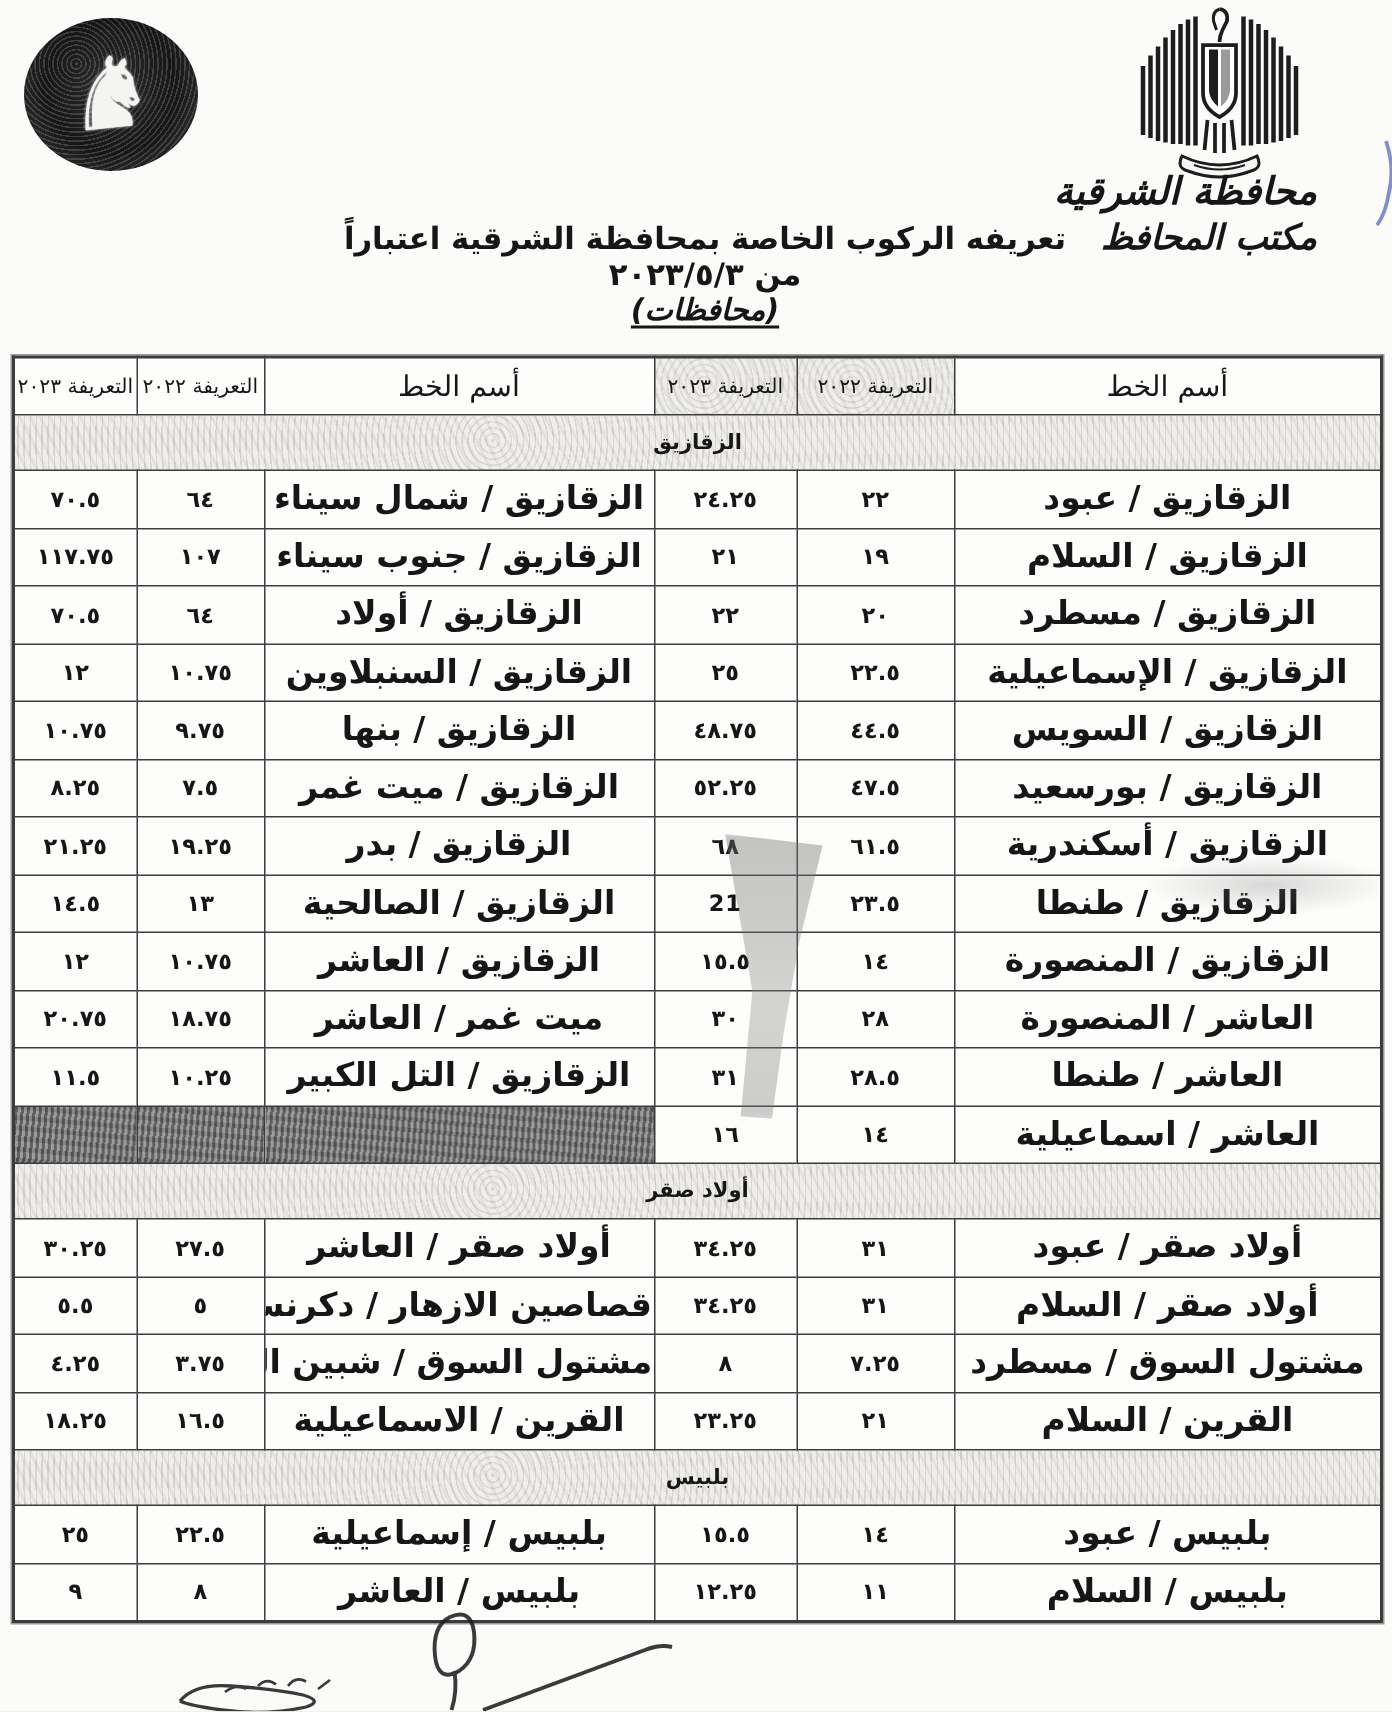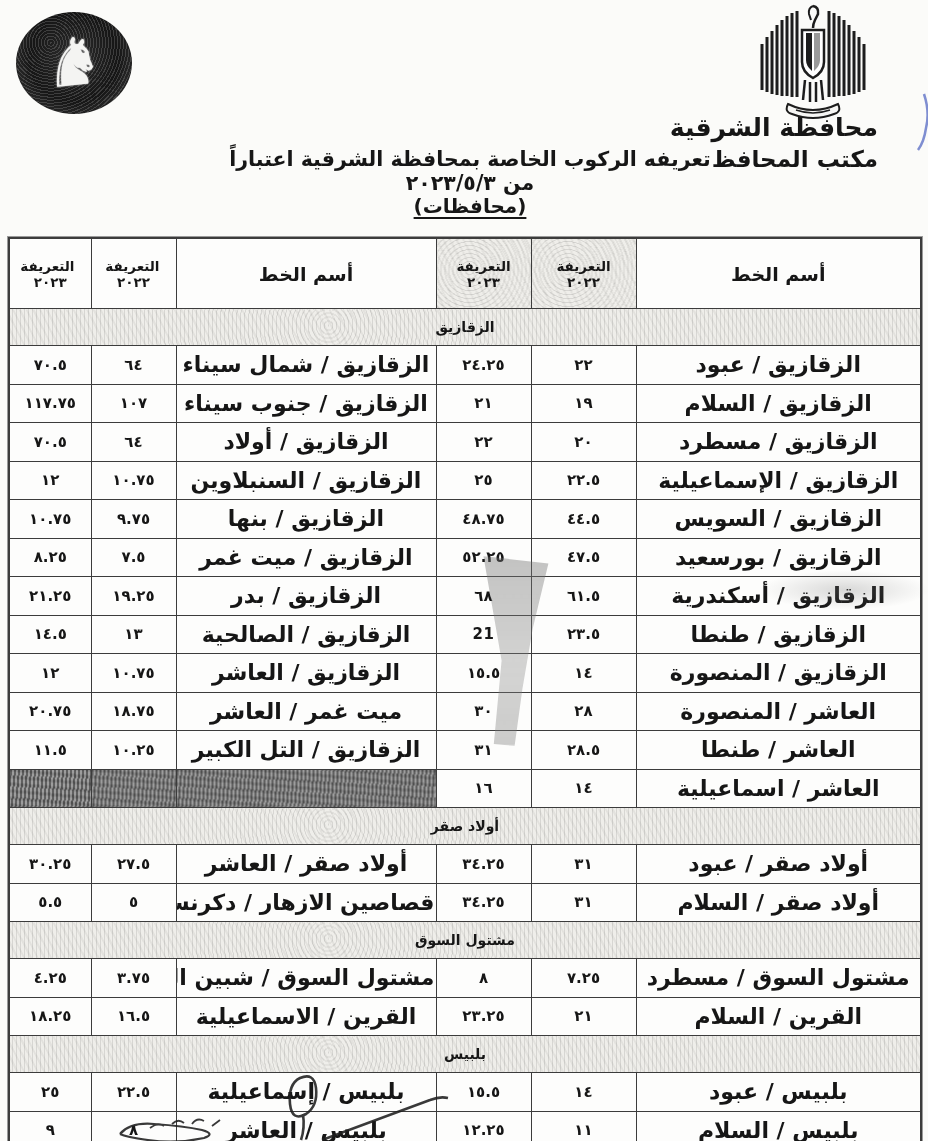--- a/index.html
+++ b/index.html
@@ -15,36 +15,36 @@
     border-radius:50%;
     background:
       repeating-radial-gradient(circle at 30% 30%, rgba(255,255,255,.16) 0 1px, transparent 1px 3px),
       radial-gradient(circle at 50% 45%, #2e2e2e 0%, #161616 55%, #3d3d3d 92%, #6b6b6b 100%);
     display:flex;align-items:center;justify-content:center;
     box-shadow:0 0 2px 1px rgba(0,0,0,.25) inset;
   }
   .horse-glyph{color:#f4f4f2;font-size:66px;line-height:1;transform:scaleX(-1) rotate(6deg);text-shadow:0 0 2px #fff;}
   .eagle{position:absolute;top:4px;right:52px;width:126px;height:118px;}
   
-  .org-block{position:absolute;top:112px;right:50px;text-align:right;line-height:1.25;}
+  .org-block{position:absolute;top:112px;right:50px;text-align:right;line-height:1.25;font-style:italic;}
   .org-line1{font-size:25px;font-weight:700;}
   .org-line2{font-size:23px;font-weight:700;margin-top:2px;}
   .doc-title{position:absolute;top:147px;left:228px;width:484px;text-align:center;
     font-size:20.5px;font-weight:700;letter-spacing:0;}
   .doc-subtitle{position:absolute;top:194px;left:228px;width:484px;text-align:center;
-    font-size:20px;font-weight:700;text-decoration:underline;text-underline-offset:4px;text-decoration-thickness:2px;}
+    font-size:20px;font-weight:700;text-decoration:underline;text-underline-offset:4px;text-decoration-thickness:2px;font-style:italic;}
   
   table.fare{
     position:absolute;top:237px;left:8px;width:912px;
     border-collapse:collapse;table-layout:fixed;direction:rtl;
     background:#fdfdfc;
   }
   table.fare,.fare th,.fare td{border:1.6px solid #3c3c3c;}
   table.fare{border-width:2.4px;box-shadow:0 0 0 1px #9a9a9a;}
-  .fare th{height:37px;font-size:19px;font-weight:700;padding:16px;}
+  .fare th{height:37px;font-size:19px;font-weight:400;padding:0;}
   .fare th.small{font-size:13.5px;}
   .fare th.speck, .section-row td{
     background-color:#efeeea;
     background-image:repeating-radial-gradient(circle at 35% 45%, rgba(70,70,70,.14) 0 1px, transparent 1px 4px),
       repeating-linear-gradient(63deg, rgba(0,0,0,.05) 0 2px, transparent 2px 6px);
   }
   .fare td{height:35.5px;text-align:center;vertical-align:middle;font-weight:700;overflow:hidden;white-space:nowrap;}
   .fare td.line{font-size:22px;}
   .fare td.num{font-size:15px;letter-spacing:.5px;}
   .section-row td{height:34px;font-size:14px;font-weight:700;text-align:center;}
@@ -260,23 +260,20 @@
           <td class="num">٣٠.٢٥</td>
         </tr>
         <tr>
           <td class="line">أولاد صقر / السلام</td>
           <td class="num">٣١</td>
           <td class="num">٣٤.٢٥</td>
           <td class="line">قصاصين الازهار / دكرنس</td>
           <td class="num">٥</td>
           <td class="num">٥.٥</td>
         </tr>
-        <tr class="section-row">
-          <td colspan="6">مشتول السوق</td>
-        </tr>
         <tr>
           <td class="line">مشتول السوق / مسطرد</td>
           <td class="num">٧.٢٥</td>
           <td class="num">٨</td>
           <td class="line">مشتول السوق / شبين القناطر</td>
           <td class="num">٣.٧٥</td>
           <td class="num">٤.٢٥</td>
         </tr>
         <tr>
           <td class="line">القرين / السلام</td>

